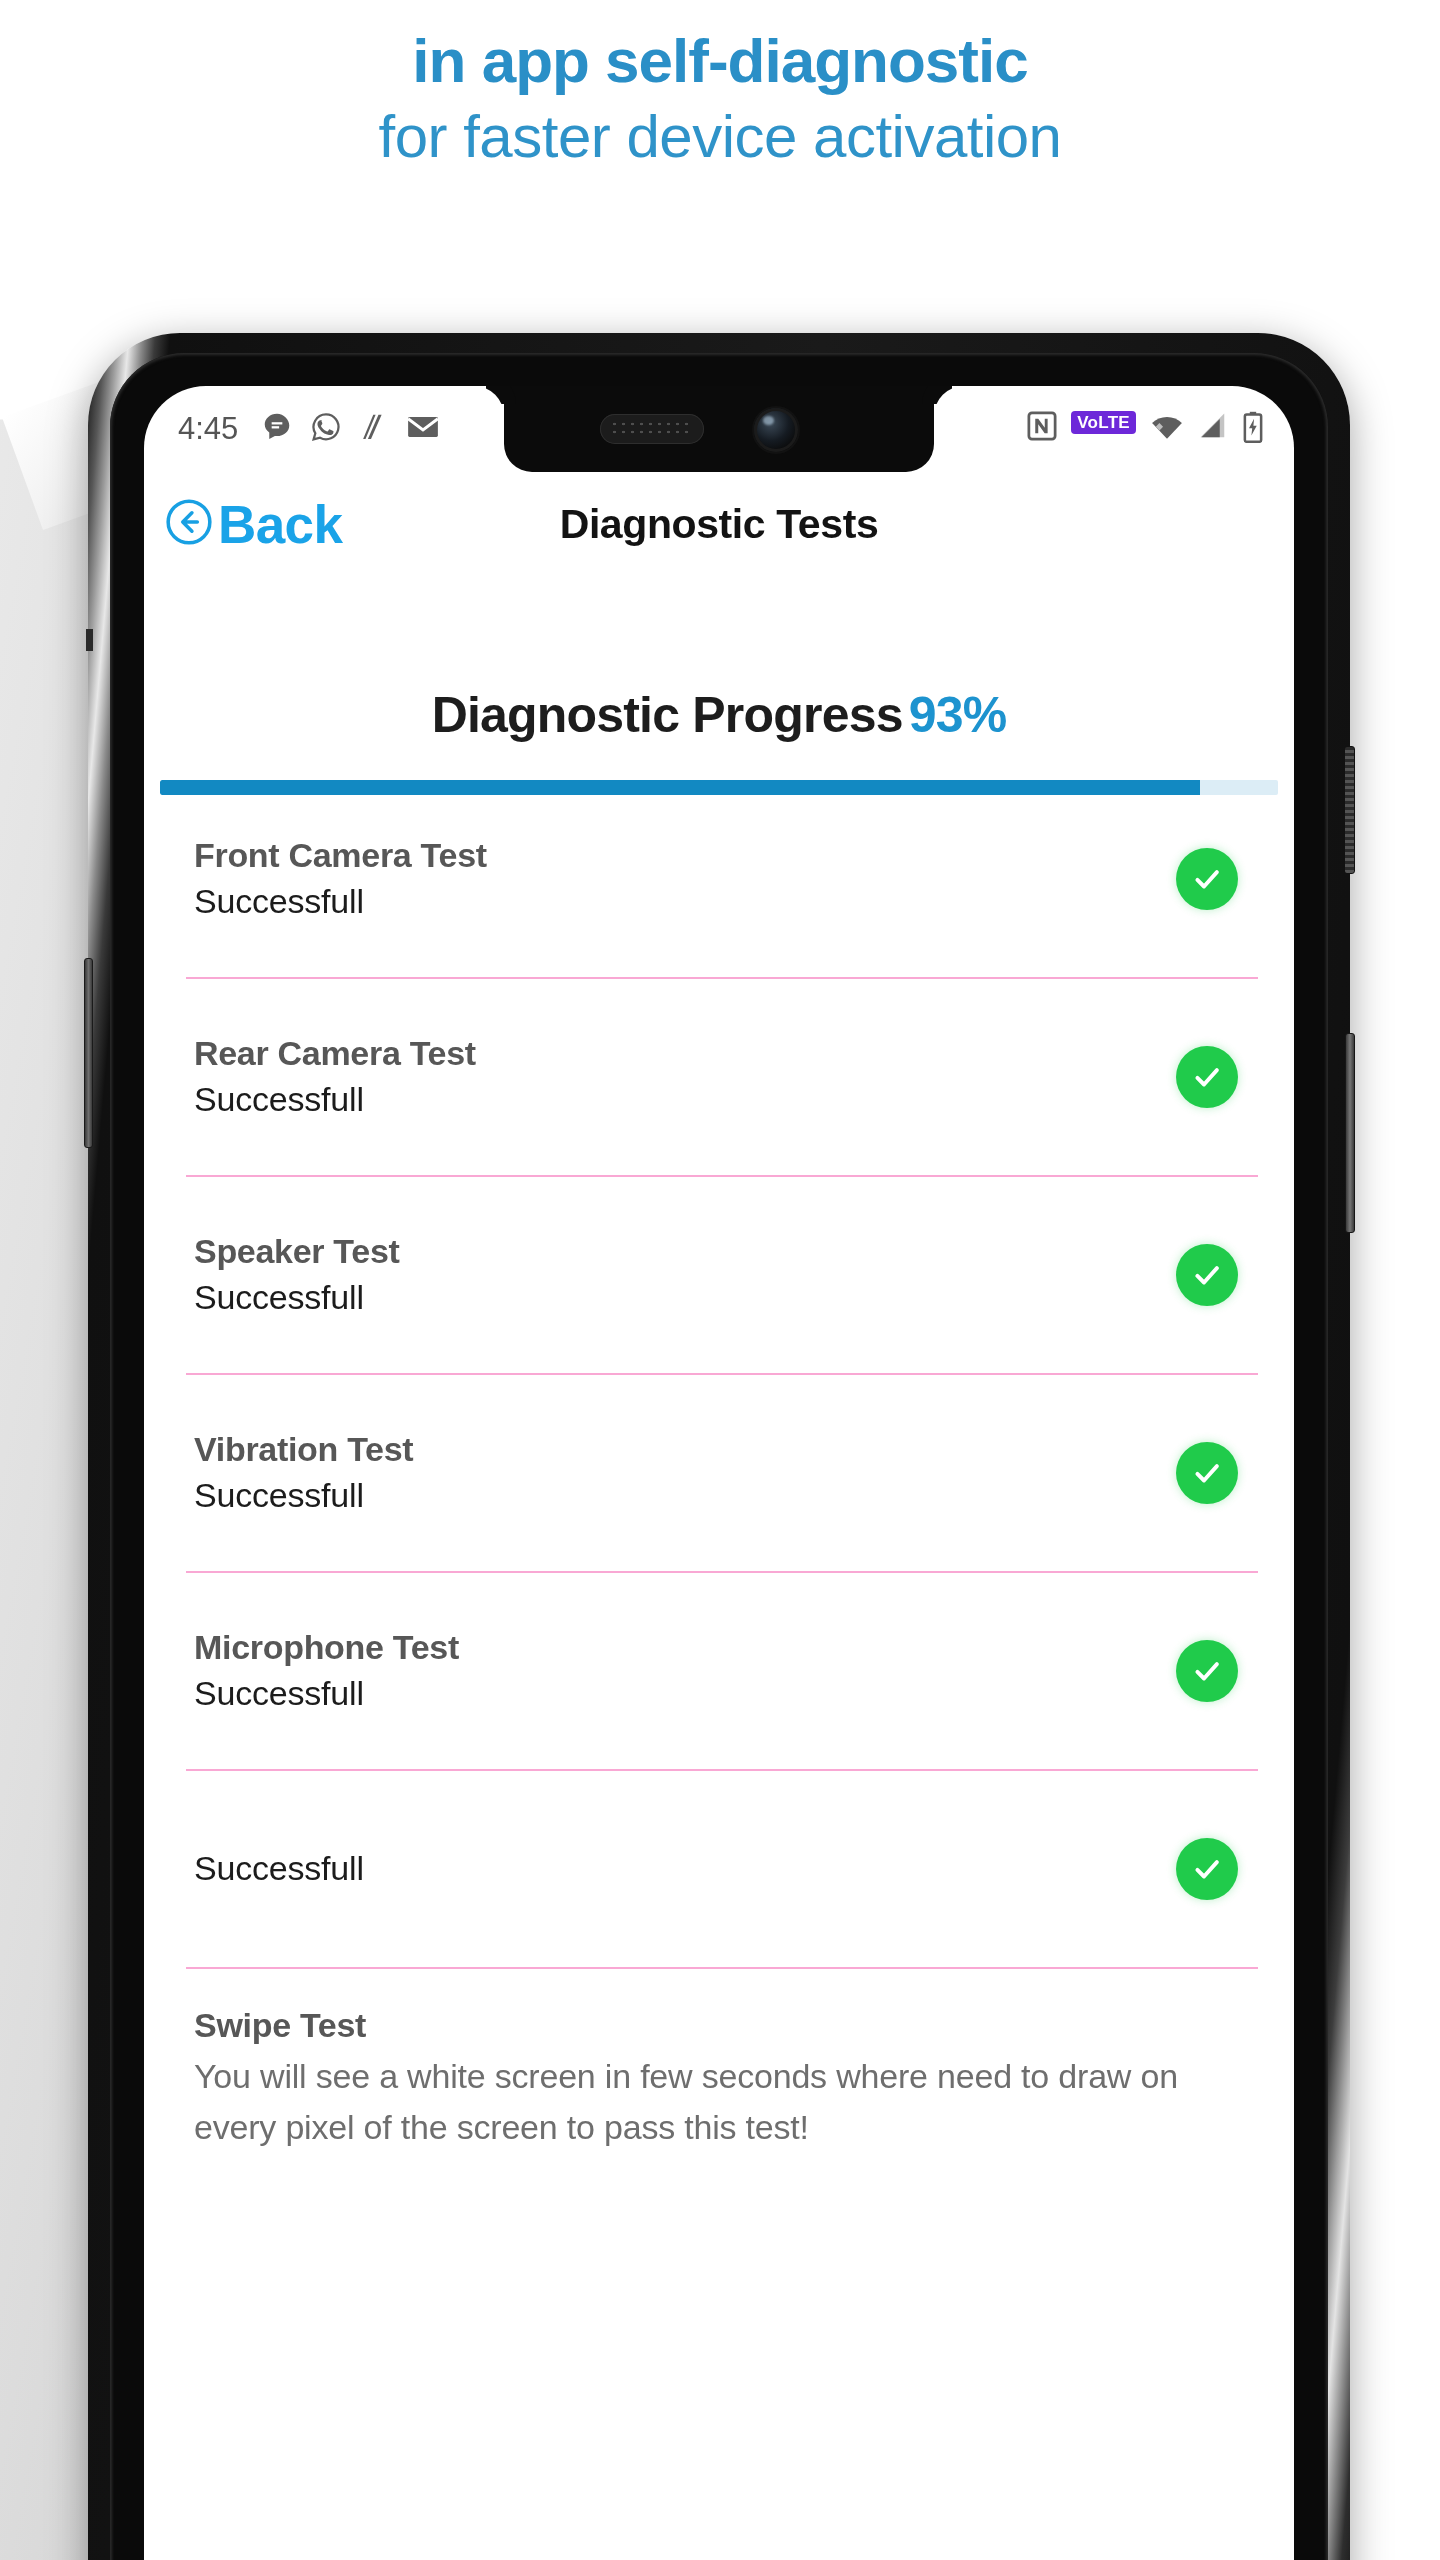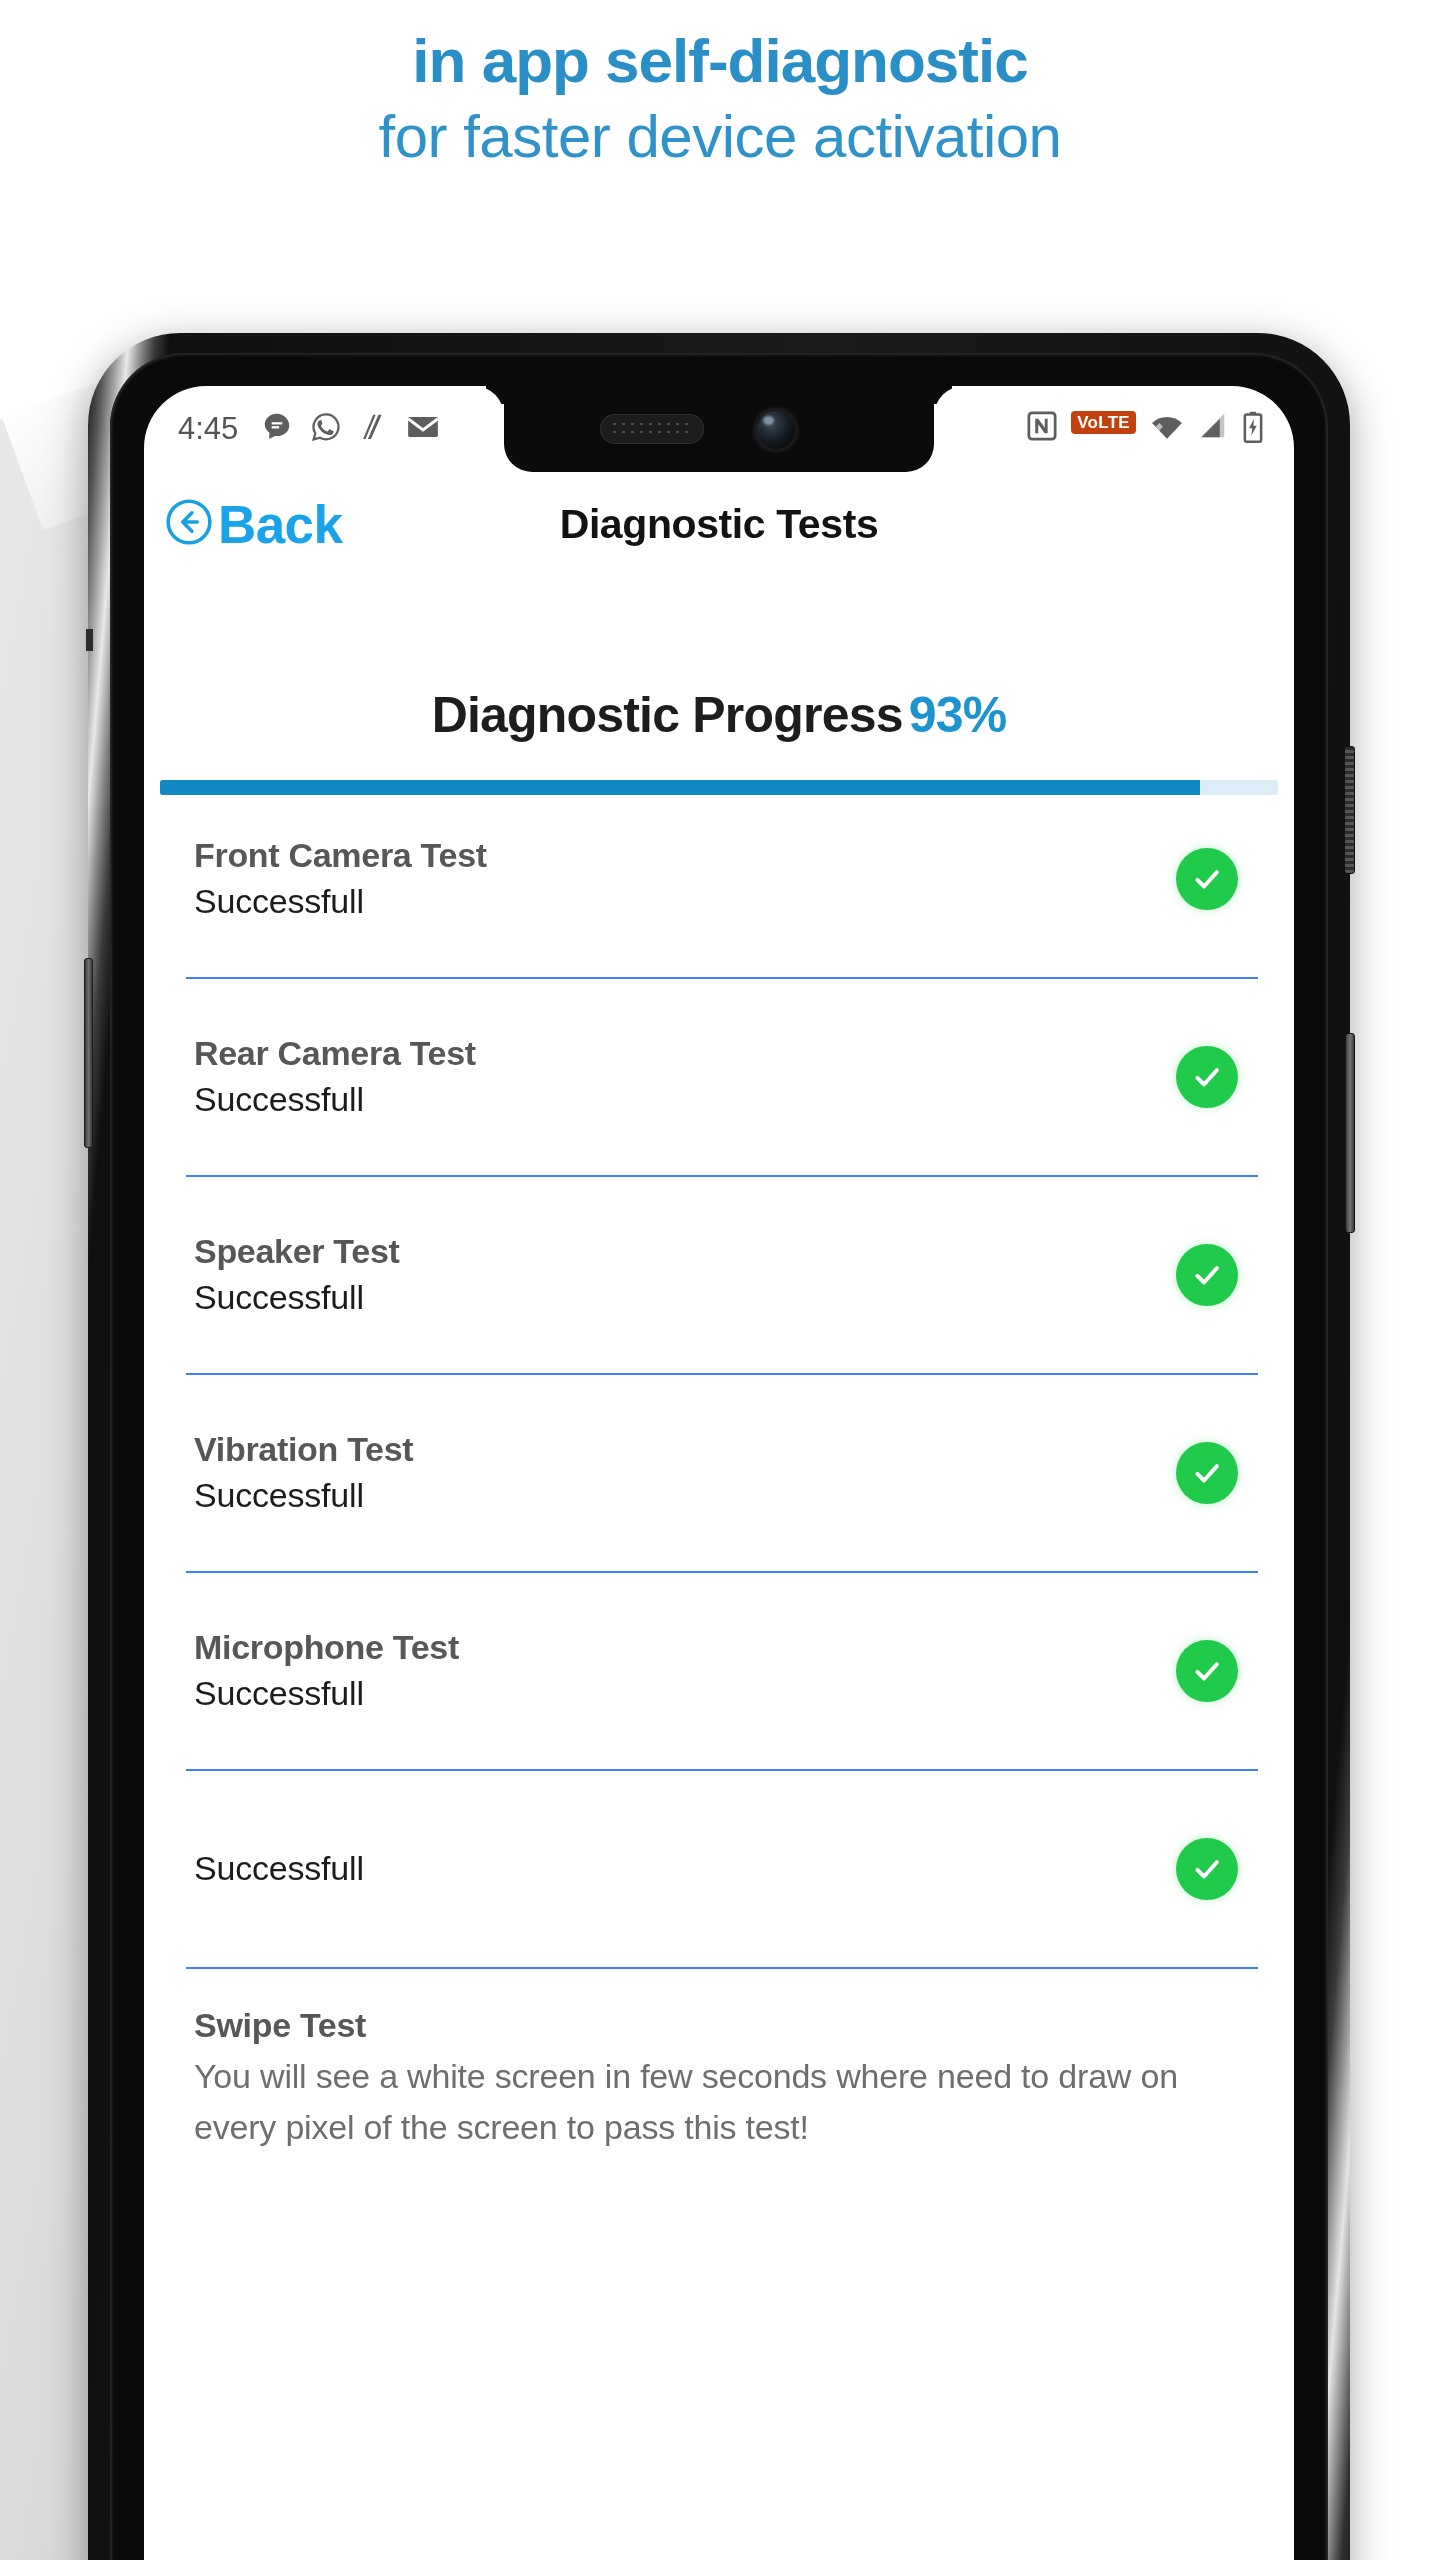--- a/index.html
+++ b/index.html
@@ -251,21 +251,21 @@
   .sb-time {
     font-size: 31px;
     font-weight: 400;
     color: #555;
     letter-spacing: 0;
     margin-right: 6px;
   }
   .sb-icon { display: block; }
 
   .volte-badge {
-    background: #c2410c;
+    background: #6d28d9;
     color: #fff;
     font-size: 17px;
     font-weight: 700;
     padding: 3px 6px;
     border-radius: 4px;
     letter-spacing: 0.3px;
     line-height: 1;
     display: flex;
     align-items: center;
   }
@@ -344,21 +344,21 @@
     left: 0; right: 0;
     z-index: 11;
     padding: 0 36px 0 42px;
     box-sizing: border-box;
   }
   .test-row {
     position: relative;
     height: 198px;
     display: flex;
     align-items: center;
-    border-bottom: 2px solid #3b82f6;
+    border-bottom: 2px solid #f9a8d4;
     padding-right: 20px;
     box-sizing: border-box;
   }
   .test-row:last-child {
     border-bottom: none;
     height: auto;
     padding-top: 38px;
     padding-bottom: 40px;
     align-items: flex-start;
   }

